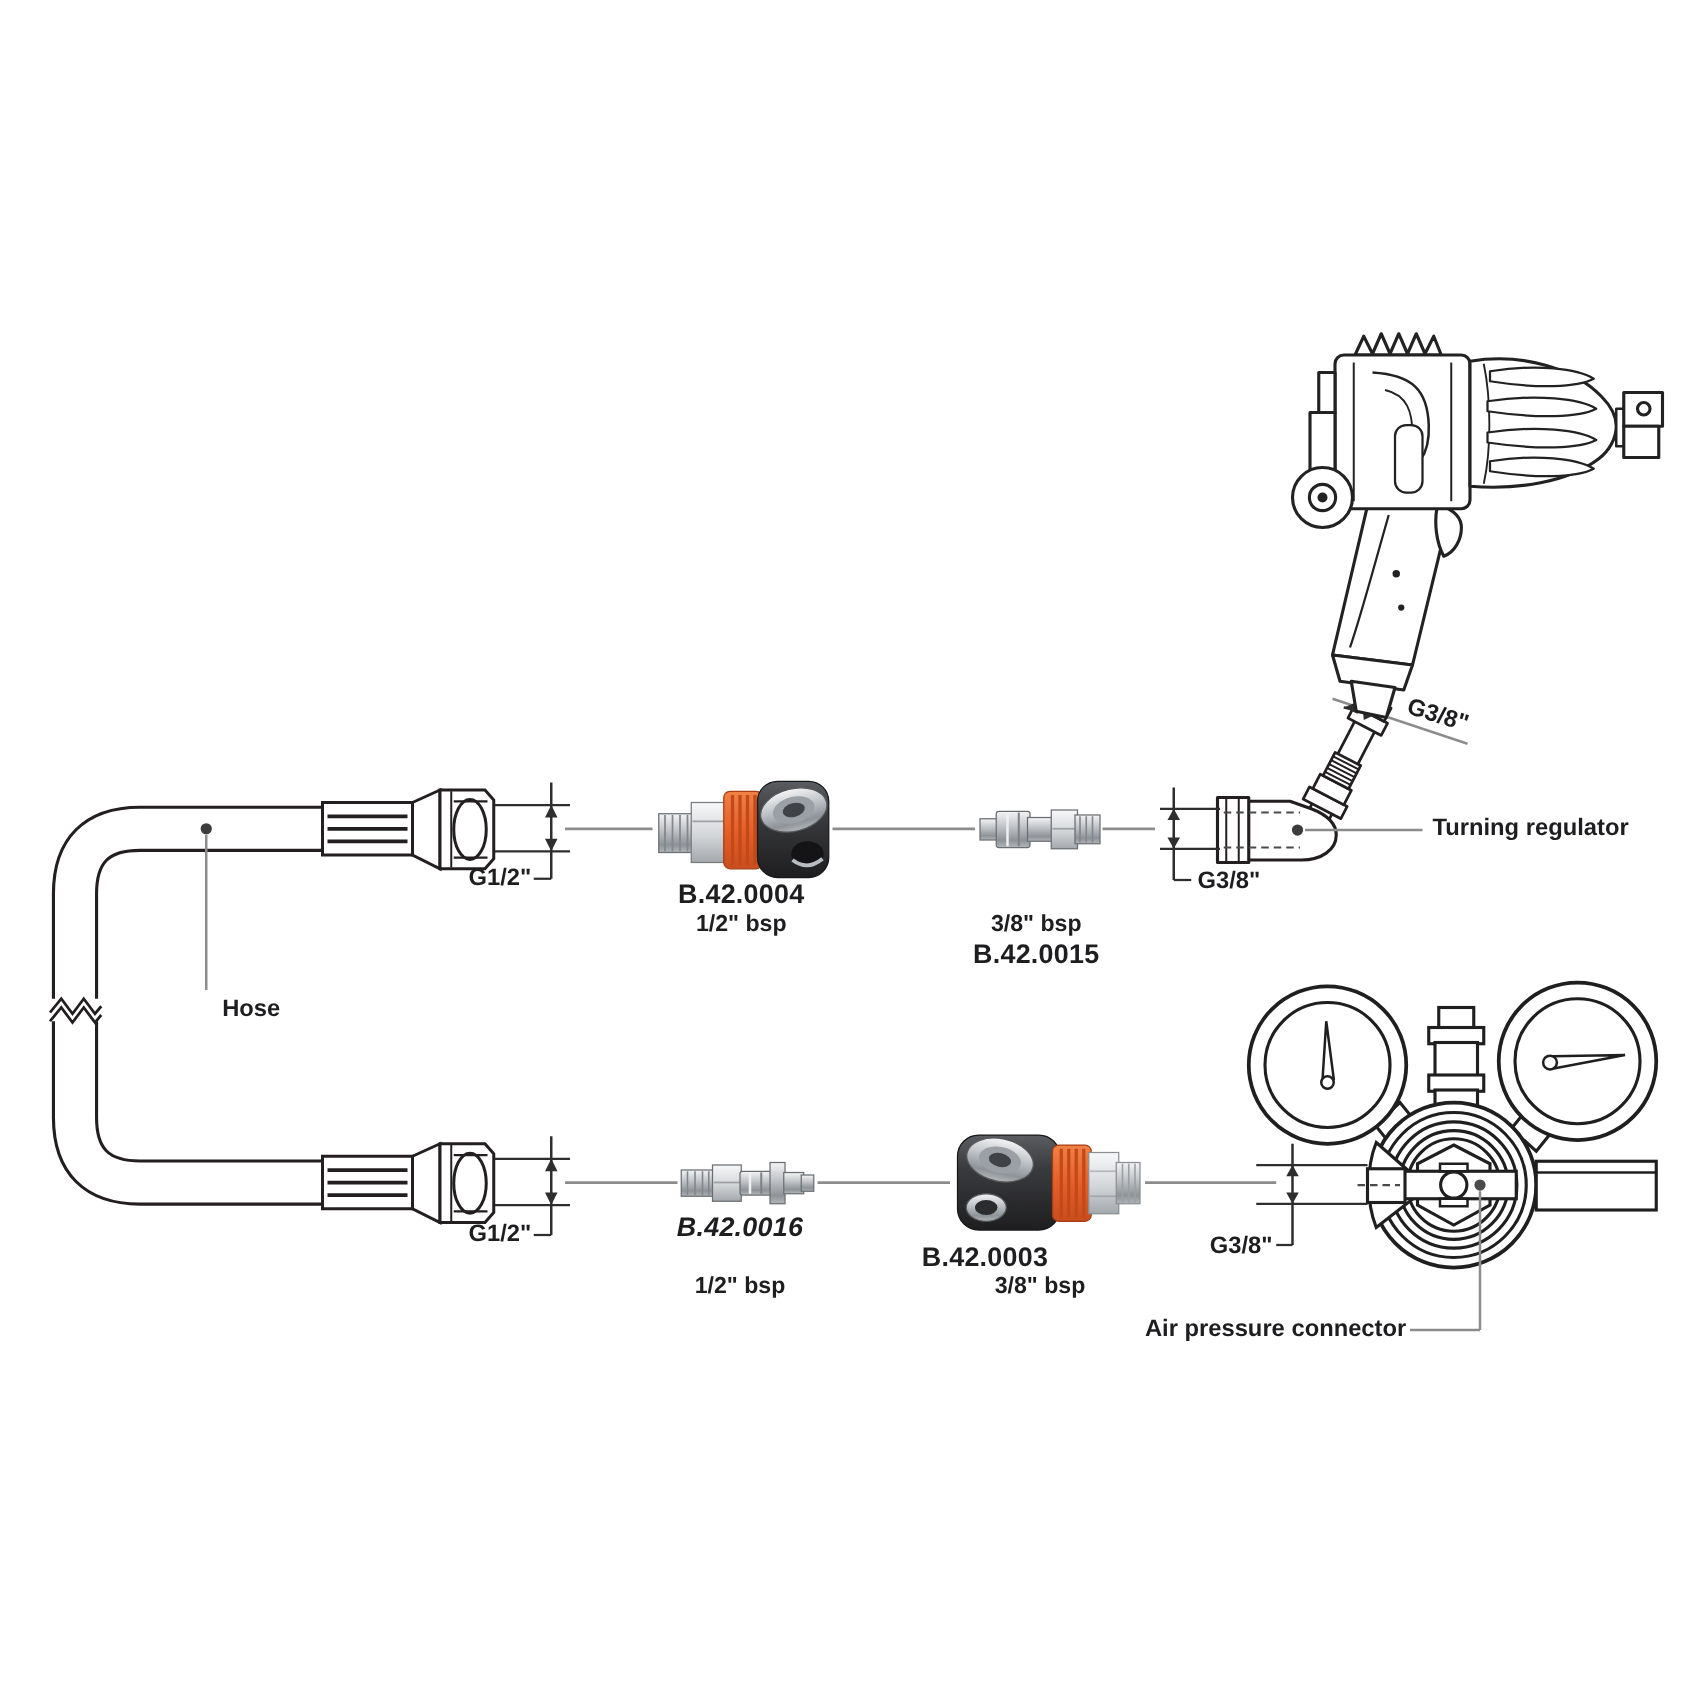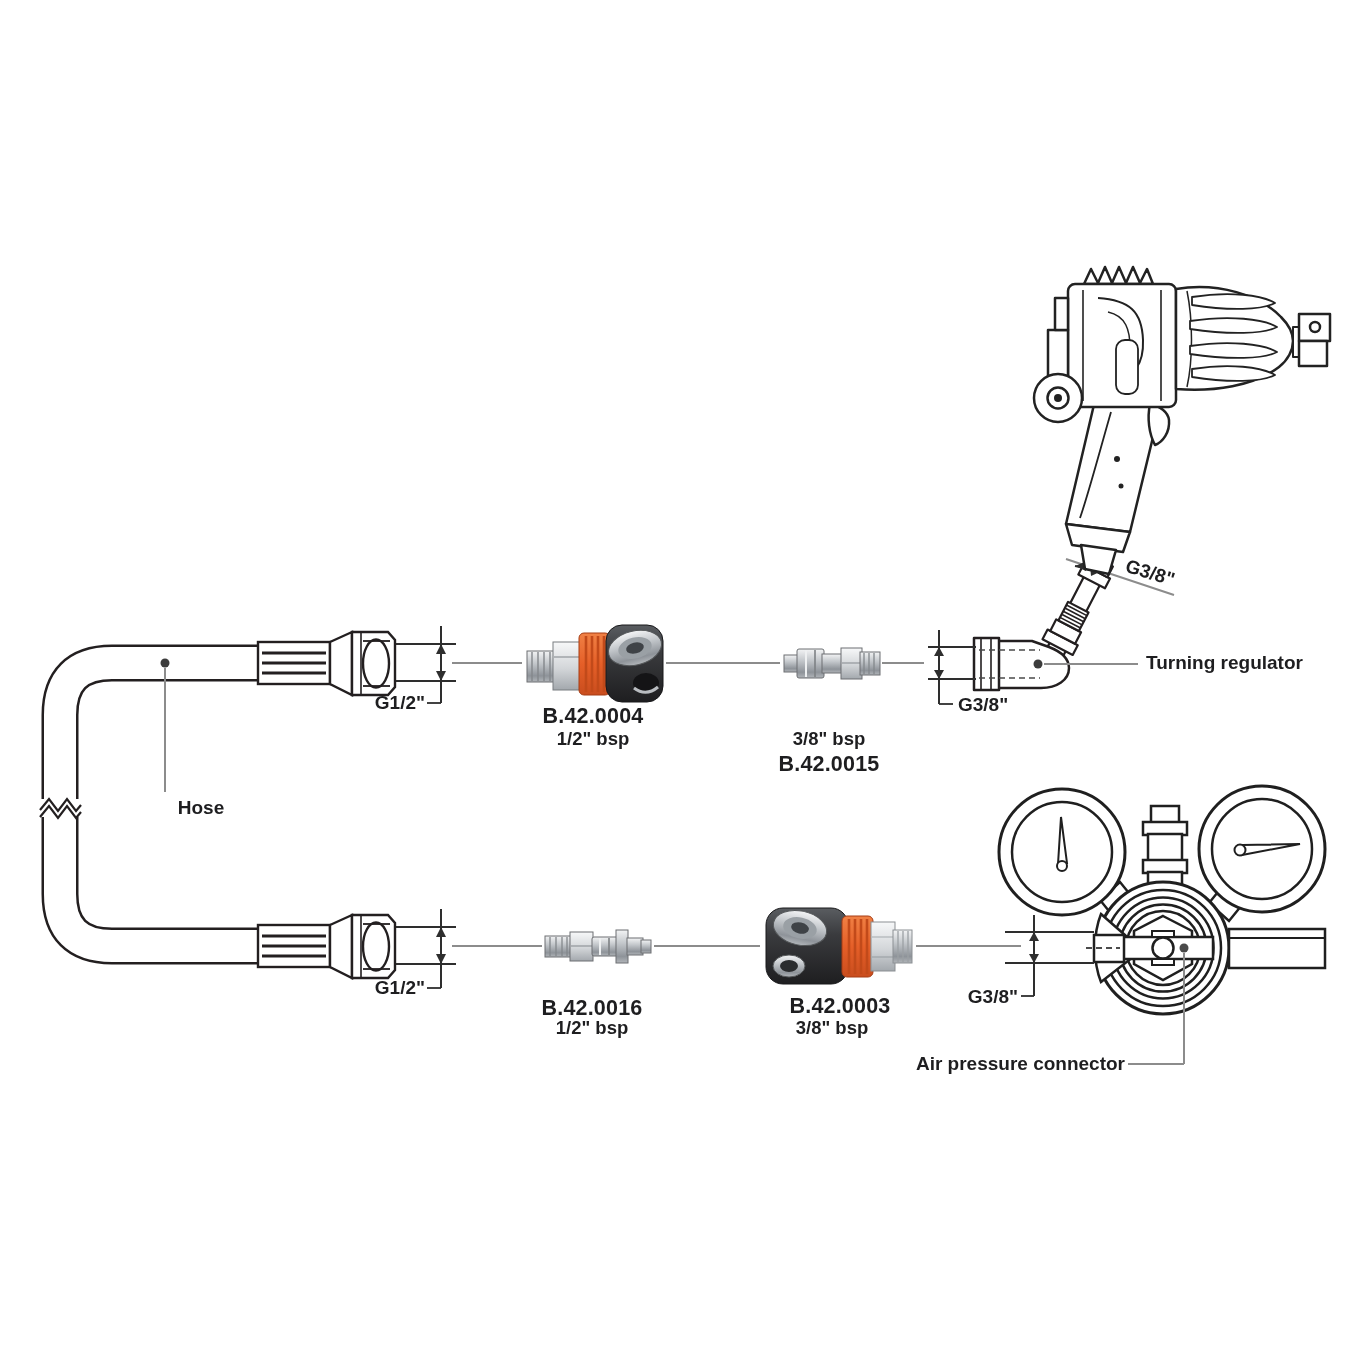--- a/index.html
+++ b/index.html
@@ -346,17 +346,17 @@
   <div class="lbl small vcenter" style="left:1146px;top:663px;">Turning regulator</div>
   <div class="lbl small vcenter" style="left:958px;top:705px;">G3/8"</div>
   <div class="lbl small rot" style="left:1150px;top:573px;">G3/8"</div>
   <div class="lbl small rightal" style="left:1018px;top:997px;">G3/8"</div>
   <div class="lbl small rightal" style="left:1125px;top:1064px;">Air pressure connector</div>
 
   <div class="lbl code center" style="left:593px;top:716px;">B.42.0004</div>
   <div class="lbl size center" style="left:593px;top:739px;">1/2" bsp</div>
   <div class="lbl code center" style="left:829px;top:716px;margin-top:48px;">B.42.0015</div>
   <div class="lbl size center" style="left:829px;top:739px;">3/8" bsp</div>
-  <div class="lbl code center" style="left:592px;top:1008px;">B.42.0016</div>
+  <div class="lbl code center" style="left:592px;top:982px;font-style:italic;">B.42.0016</div>
   <div class="lbl size center" style="left:592px;top:1028px;">1/2" bsp</div>
-  <div class="lbl code center" style="left:840px;top:1006px;">B.42.0003</div>
+  <div class="lbl code center" style="left:788px;top:1006px;">B.42.0003</div>
   <div class="lbl size center" style="left:832px;top:1028px;">3/8" bsp</div>
 </div>
 
 </body></html>

